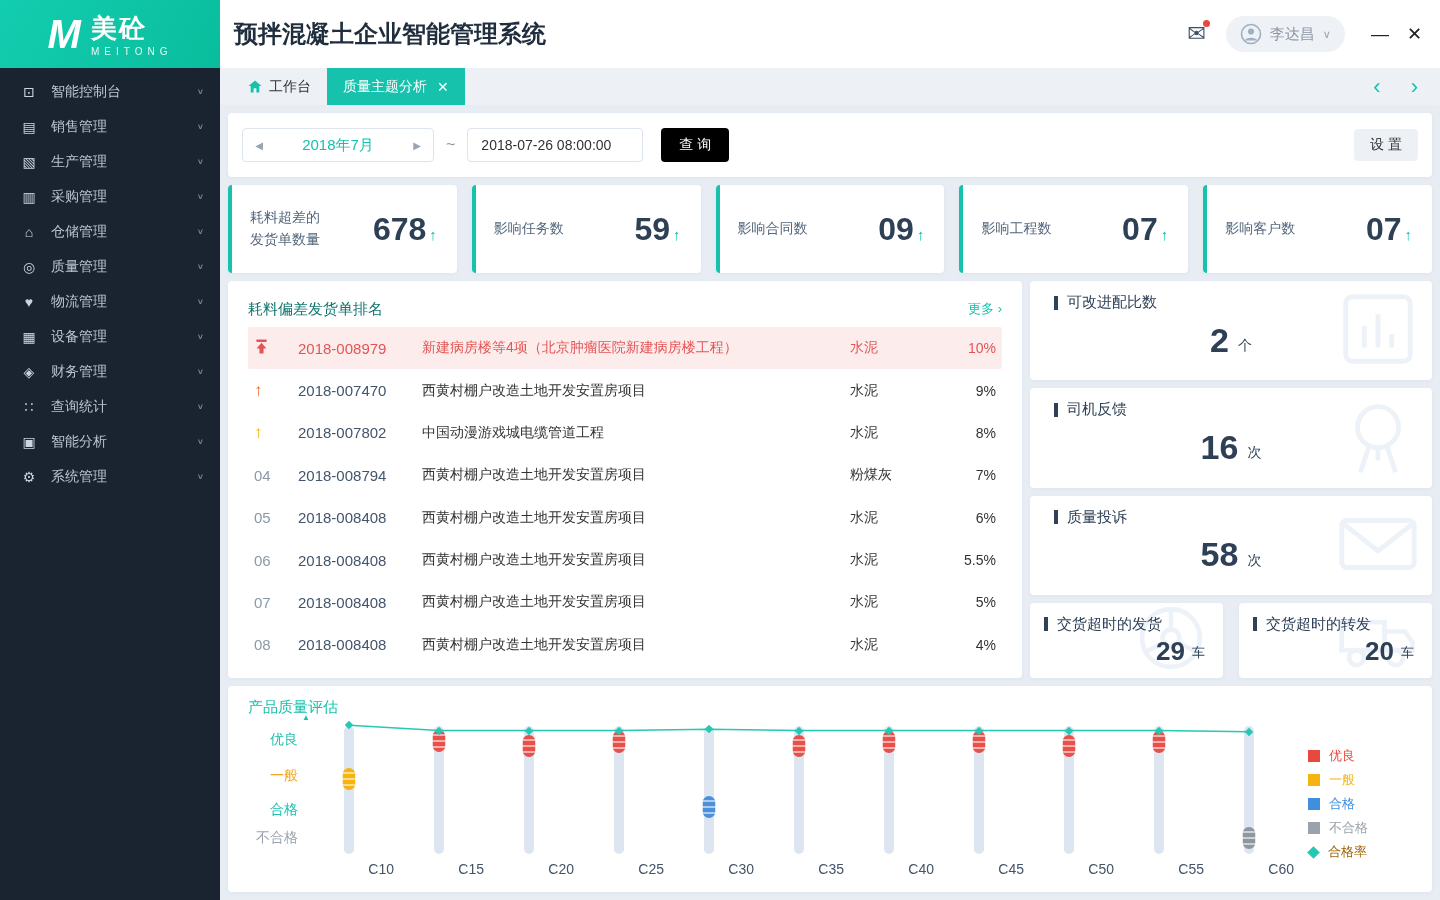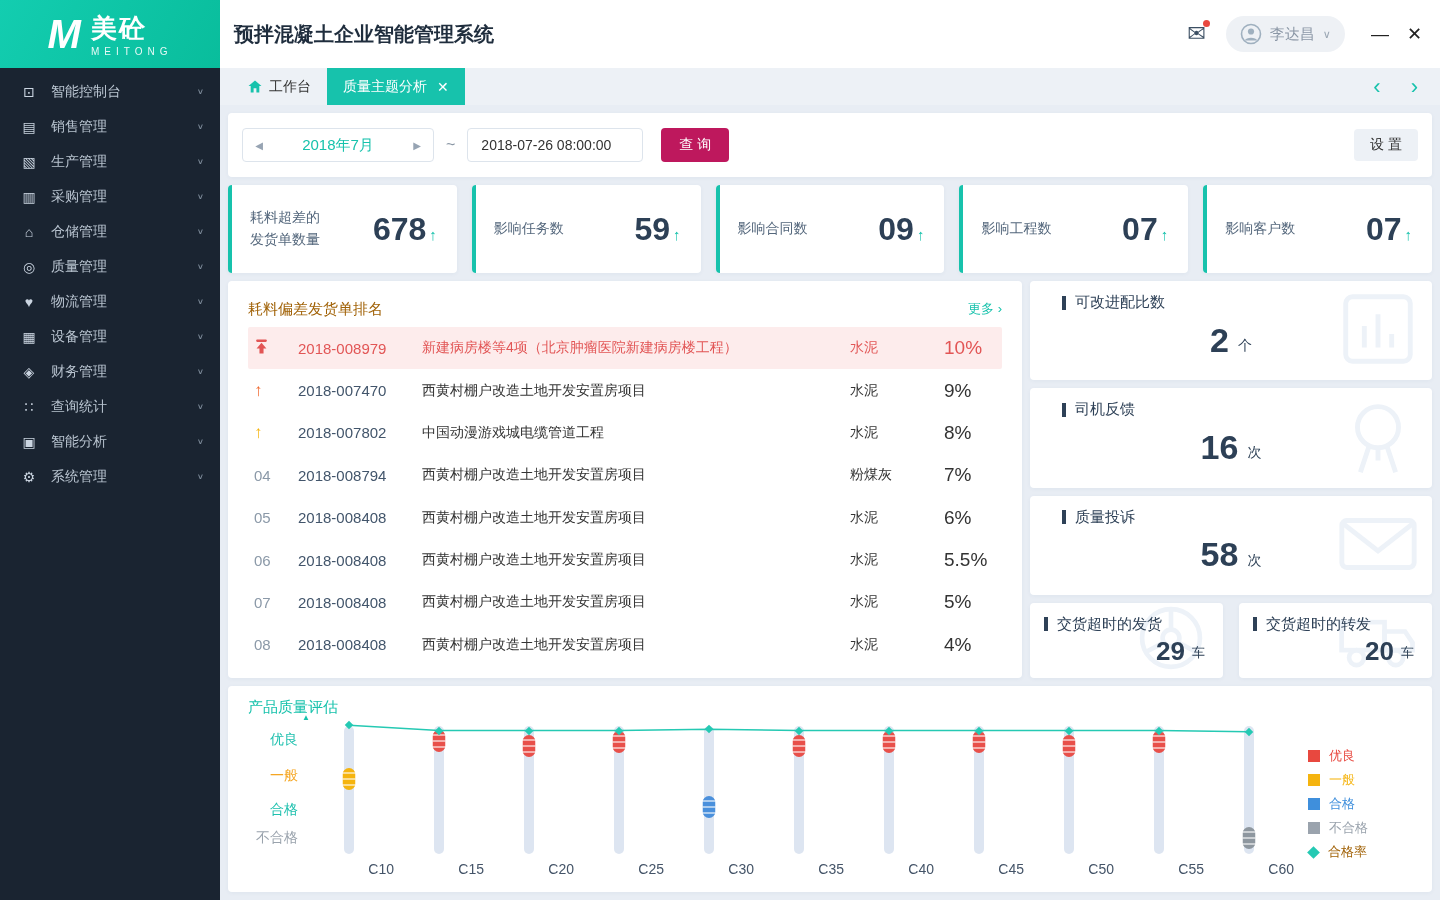--- a/index.html
+++ b/index.html
@@ -16,21 +16,21 @@
   .logo-cn { font-size:26px; font-weight:bold; letter-spacing:2px; }
   .logo-en { font-size:10px; letter-spacing:5px; opacity:.9; }
   .nav { padding-top:6px; }
   .nav-item { height:35px; display:flex; align-items:center; gap:13px; padding:0 16px 0 20px; color:#b9c4d0; font-size:14px; cursor:pointer; }
   .nav-ico { width:18px; text-align:center; font-size:14px; color:#cbd5e1; }
   .nav-chev { margin-left:auto; font-size:10px; color:#7d8b9a; transform:scaleY(.8); }
 
   
   .main { flex:1; display:flex; flex-direction:column; min-width:0; }
   .topbar { height:68px; background:#fff; display:flex; align-items:center; padding:0 18px 0 14px; flex-shrink:0; }
-  .page-title { font-size:20px; font-weight:bold; color:#1f2d3d; }
+  .page-title { font-size:24px; font-weight:bold; color:#1f2d3d; }
   .topbar-right { margin-left:auto; display:flex; align-items:center; gap:20px; }
   .mail-wrap { position:relative; font-size:22px; color:#3c4f63; cursor:pointer; }
   .mail-dot { position:absolute; top:-1px; right:-4px; width:7px; height:7px; border-radius:50%; background:#e8483f; }
   .user-pill { background:#eef1f5; border-radius:18px; height:36px; display:flex; align-items:center; gap:8px; padding:0 14px; color:#8b97a6; font-size:15px; cursor:pointer; }
   .avatar { width:22px; height:22px; flex-shrink:0; }
   .user-chev { font-size:11px; color:#9aa6b3; }
   .win-controls { display:flex; gap:18px; font-size:18px; color:#222; margin-left:6px; }
   .win-controls span { cursor:pointer; line-height:1; }
 
   .tabbar { height:37px; background:#edf1f6; display:flex; align-items:stretch; padding-left:12px; flex-shrink:0; }
@@ -44,52 +44,52 @@
   .content { flex:1; padding:8px; display:flex; flex-direction:column; gap:8px; min-height:0; }
   .card { background:#fff; border-radius:4px; box-shadow:0 1px 4px rgba(40,70,110,.05); }
 
   
   .filter-card { height:64px; display:flex; align-items:center; padding:0 14px; gap:10px; flex-shrink:0; }
   .month-box { border:1px solid #dde4ec; border-radius:4px; height:34px; width:192px; display:flex; align-items:center; }
   .month-arrow { width:32px; text-align:center; color:#97a4b3; font-size:10px; cursor:pointer; }
   .month-label { flex:1; text-align:center; color:#17c2ac; font-size:15px; }
   .date-input { border:1px solid #dde4ec; border-radius:4px; height:34px; width:176px; display:flex; align-items:center; padding:0 13px; font-size:14px; color:#333; cursor:text; }
   .tilde { color:#8a97a5; padding:0 2px; }
-  .btn-query { background:#be185d; color:#fff; border:none; border-radius:4px; height:34px; padding:0 18px; font-size:14px; cursor:pointer; margin-left:8px; }
+  .btn-query { background:#000000; color:#fff; border:none; border-radius:4px; height:34px; padding:0 18px; font-size:14px; cursor:pointer; margin-left:8px; }
   .btn-settings { margin-left:auto; background:#edf1f6; color:#333; border:none; border-radius:4px; height:32px; padding:0 16px; font-size:14px; cursor:pointer; }
 
   
   .stats-row { display:flex; gap:15px; height:88px; flex-shrink:0; }
   .stat-card { flex:1; position:relative; display:flex; align-items:center; justify-content:space-between; padding:0 20px 0 22px; overflow:hidden; }
   .stat-card::before { content:""; position:absolute; left:0; top:0; bottom:0; width:4px; background:#17c2ac; }
   .stat-title { color:#54677c; font-size:14px; line-height:1.55; }
   .stat-value { font-size:32px; font-weight:bold; color:#2d4056; display:flex; align-items:flex-end; gap:3px; }
   .stat-arrow { color:#17c2ac; font-size:15px; font-weight:normal; padding-bottom:5px; }
 
   
   .mid-grid { flex:1; display:flex; gap:8px; min-height:0; }
   .ranking-card { flex:1; display:flex; flex-direction:column; padding:10px 20px 12px 20px; min-width:0; }
   .rank-head { display:flex; justify-content:space-between; align-items:center; height:36px; flex-shrink:0; }
-  .rank-title { color:#a16207; font-size:15px; }
+  .rank-title { color:#0f766e; font-size:15px; }
   .rank-more { color:#17c2ac; font-size:13px; cursor:pointer; }
   .rank-rows { flex:1; display:flex; flex-direction:column; }
   .rank-row { flex:1; display:flex; align-items:center; font-size:14px; padding:0 6px; border-radius:2px; cursor:pointer; }
   .c-rank { width:44px; flex-shrink:0; }
   .rank-num { color:#8b99a8; font-size:15px; }
   .rank-arrow { font-size:17px; font-weight:bold; }
   .c-order { width:124px; flex-shrink:0; color:#42556b; font-size:15px; }
   .c-project { flex:1; color:#333; min-width:0; white-space:nowrap; overflow:hidden; }
   .c-material { width:94px; flex-shrink:0; color:#333; }
-  .c-pct { width:52px; flex-shrink:0; color:#333; font-size:19px; }
+  .c-pct { width:52px; flex-shrink:0; text-align:right; color:#333; font-size:14px; }
   .rank-row.highlight { background:#fdecec; }
   .rank-row.highlight .c-order, .rank-row.highlight .c-project,
   .rank-row.highlight .c-material, .rank-row.highlight .c-pct { color:#e25555; }
 
   .side-col { width:402px; display:flex; flex-direction:column; gap:8px; flex-shrink:0; }
-  .side-card { flex:1; position:relative; padding:12px 32px; overflow:hidden; display:flex; flex-direction:column;text-align:center; }
+  .side-card { flex:1; position:relative; padding:12px 24px; overflow:hidden; display:flex; flex-direction:column;text-align:center; }
   .side-title { color:#2e4157; font-size:15px; display:flex; align-items:center; gap:9px; z-index:1; }
   .tick { width:4px; height:14px; background:#2e4157; flex-shrink:0; }
   .side-value-row { flex:1; display:flex; align-items:center; justify-content:center; gap:9px; z-index:1; }
   .side-value { font-size:34px; font-weight:bold; color:#2d4056; }
   .side-unit { font-size:14px; color:#2d4056; padding-top:12px; }
   .watermark { position:absolute; right:8px; top:50%; transform:translateY(-50%); z-index:0; }
   .delivery-row { flex:1; display:flex; gap:16px; }
   .delivery-card { flex:1; position:relative; padding:12px 14px; overflow:hidden; display:flex; flex-direction:column; justify-content:space-between; }
   .delivery-value-row { align-self:flex-end; display:flex; align-items:flex-end; gap:7px; padding:0 4px 2px 0; z-index:1; }
   .delivery-value { font-size:26px; font-weight:bold; color:#2d4056; line-height:1; }

